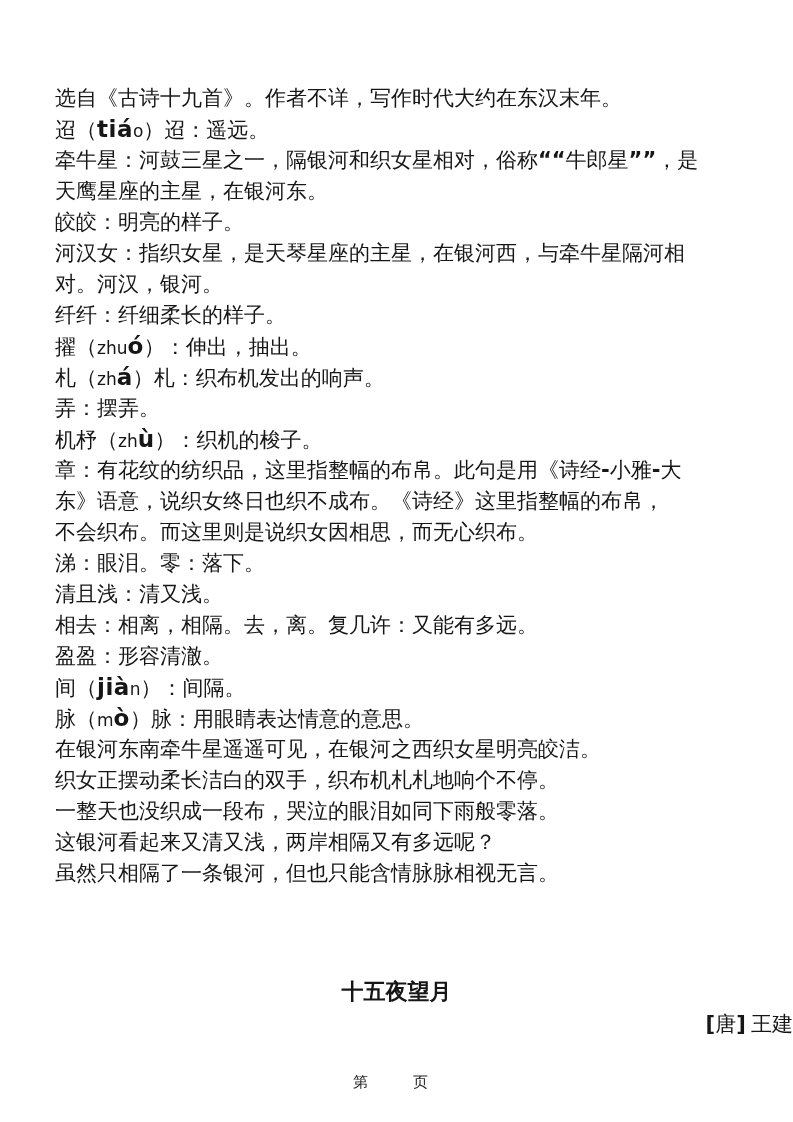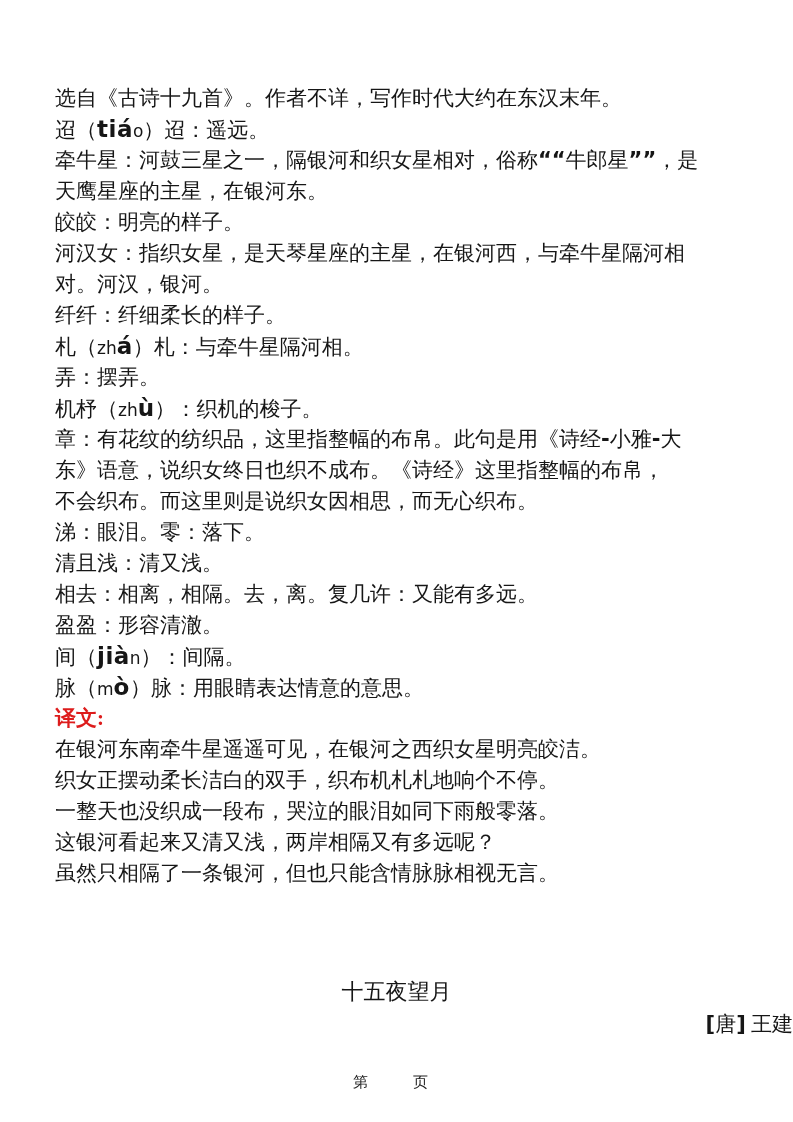--- a/index.html
+++ b/index.html
@@ -23,21 +23,21 @@
     white-space:nowrap;
   }
   .s-n  { }
   .s-py  { font-family:"DejaVu Sans", sans-serif; font-size:17px; }
   .s-pyb { font-family:"DejaVu Sans", sans-serif; font-size:23px; font-weight:bold; letter-spacing:0.5px;text-align:center; }
   .s-b   { font-family:"DejaVu Sans", sans-serif; font-weight:bold; }
   .s-red { color:var(--red); font-weight:bold; font-size:21px; }
   .poem-title {
     position:absolute; top:977px; left:0; right:0;
     text-align:center;
-    font-size:22px; font-weight:normal; line-height:30px;
+    font-size:22px; font-weight:bold; line-height:30px;
   }
   .poem-author {
     position:absolute; top:1009px; left:0; right:0;
     text-align:right;
     font-size:21px; line-height:30px;
   }
   .page-footer {
     position:absolute; top:1071px; left:0; right:12px;
     text-align:center;
     font-family:"DejaVu Sans", sans-serif;
@@ -51,33 +51,33 @@
 <div class="page">
   <div class="content" id="content">
       <div class="line"><span class="s-n">选自《古诗十九首》。作者不详，写作时代大约在东汉末年。</span></div>
       <div class="line"><span class="s-n">迢（</span><span class="s-pyb">tiá</span><span class="s-py">o</span><span class="s-n">）迢：遥远。</span></div>
       <div class="line"><span class="s-n">牵牛星：河鼓三星之一，隔银河和织女星相对，俗称</span><span class="s-b">““</span><span class="s-n">牛郎星</span><span class="s-b">””</span><span class="s-n">，是</span></div>
       <div class="line"><span class="s-n">天鹰星座的主星，在银河东。</span></div>
       <div class="line"><span class="s-n">皎皎：明亮的样子。</span></div>
       <div class="line"><span class="s-n">河汉女：指织女星，是天琴星座的主星，在银河西，与牵牛星隔河相</span></div>
       <div class="line"><span class="s-n">对。河汉，银河。</span></div>
       <div class="line"><span class="s-n">纤纤：纤细柔长的样子。</span></div>
-      <div class="line"><span class="s-n">札（</span><span class="s-py">zh</span><span class="s-pyb">á</span><span class="s-n">）札：与牵牛星隔河相。</span></div>
+      <div class="line"><span class="s-n">擢（</span><span class="s-py">zhu</span><span class="s-pyb">ó</span><span class="s-n">）：伸出，抽出。</span></div>
+      <div class="line"><span class="s-n">札（</span><span class="s-py">zh</span><span class="s-pyb">á</span><span class="s-n">）札：织布机发出的响声。</span></div>
       <div class="line"><span class="s-n">弄：摆弄。</span></div>
       <div class="line"><span class="s-n">机杼（</span><span class="s-py">zh</span><span class="s-pyb">ù</span><span class="s-n">）：织机的梭子。</span></div>
       <div class="line"><span class="s-n">章：有花纹的纺织品，这里指整幅的布帛。此句是用《诗经</span><span class="s-b">-</span><span class="s-n">小雅</span><span class="s-b">-</span><span class="s-n">大</span></div>
       <div class="line"><span class="s-n">东》语意，说织女终日也织不成布。《诗经》这里指整幅的布帛，</span></div>
       <div class="line"><span class="s-n">不会织布。而这里则是说织女因相思，而无心织布。</span></div>
       <div class="line"><span class="s-n">涕：眼泪。零：落下。</span></div>
       <div class="line"><span class="s-n">清且浅：清又浅。</span></div>
       <div class="line"><span class="s-n">相去：相离，相隔。去，离。复几许：又能有多远。</span></div>
       <div class="line"><span class="s-n">盈盈：形容清澈。</span></div>
       <div class="line"><span class="s-n">间（</span><span class="s-pyb">jià</span><span class="s-py">n</span><span class="s-n">）：间隔。</span></div>
       <div class="line"><span class="s-n">脉（</span><span class="s-py">m</span><span class="s-pyb">ò</span><span class="s-n">）脉：用眼睛表达情意的意思。</span></div>
-      <div class="line"><span class="s-red">译文:</span></div>
       <div class="line"><span class="s-n">在银河东南牵牛星遥遥可见，在银河之西织女星明亮皎洁。</span></div>
       <div class="line"><span class="s-n">织女正摆动柔长洁白的双手，织布机札札地响个不停。</span></div>
       <div class="line"><span class="s-n">一整天也没织成一段布，哭泣的眼泪如同下雨般零落。</span></div>
       <div class="line"><span class="s-n">这银河看起来又清又浅，两岸相隔又有多远呢？</span></div>
       <div class="line"><span class="s-n">虽然只相隔了一条银河，但也只能含情脉脉相视无言。</span></div>
     </div>
   <div class="poem-title">十五夜望月</div>
   <div class="poem-author" id="author"><span class="s-b">[</span><span class="s-n">唐</span><span class="s-b">]</span><span class="s-n"> 王建</span></div>
   <div class="page-footer">第　　　页</div>
 </div>

